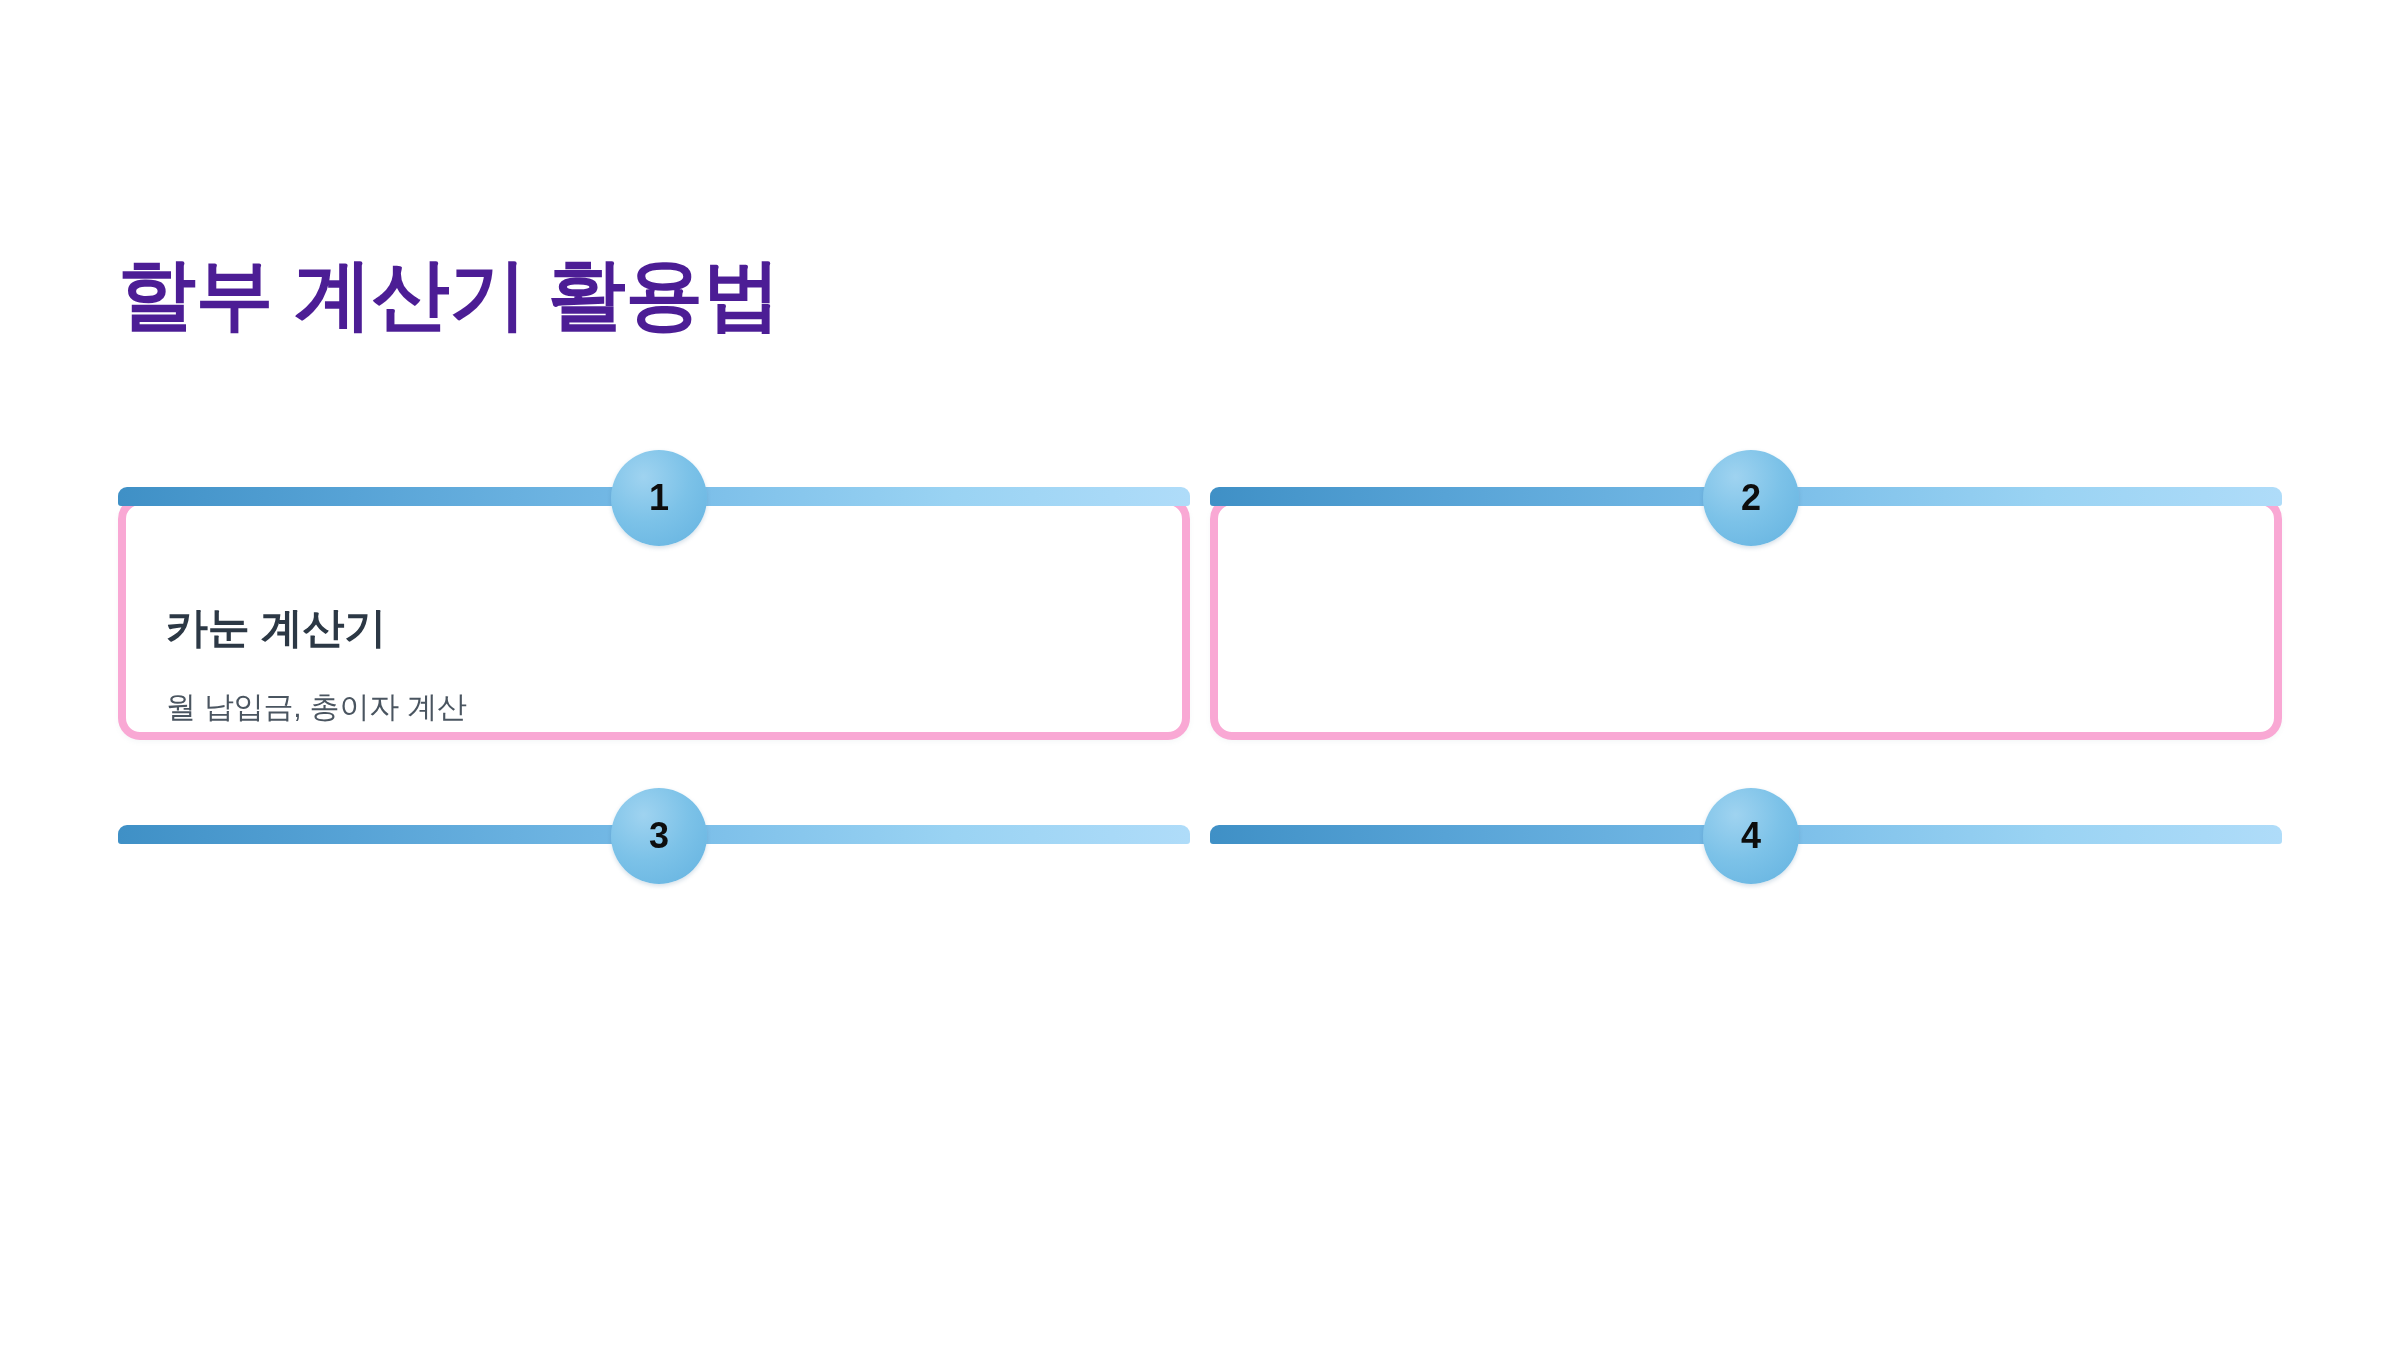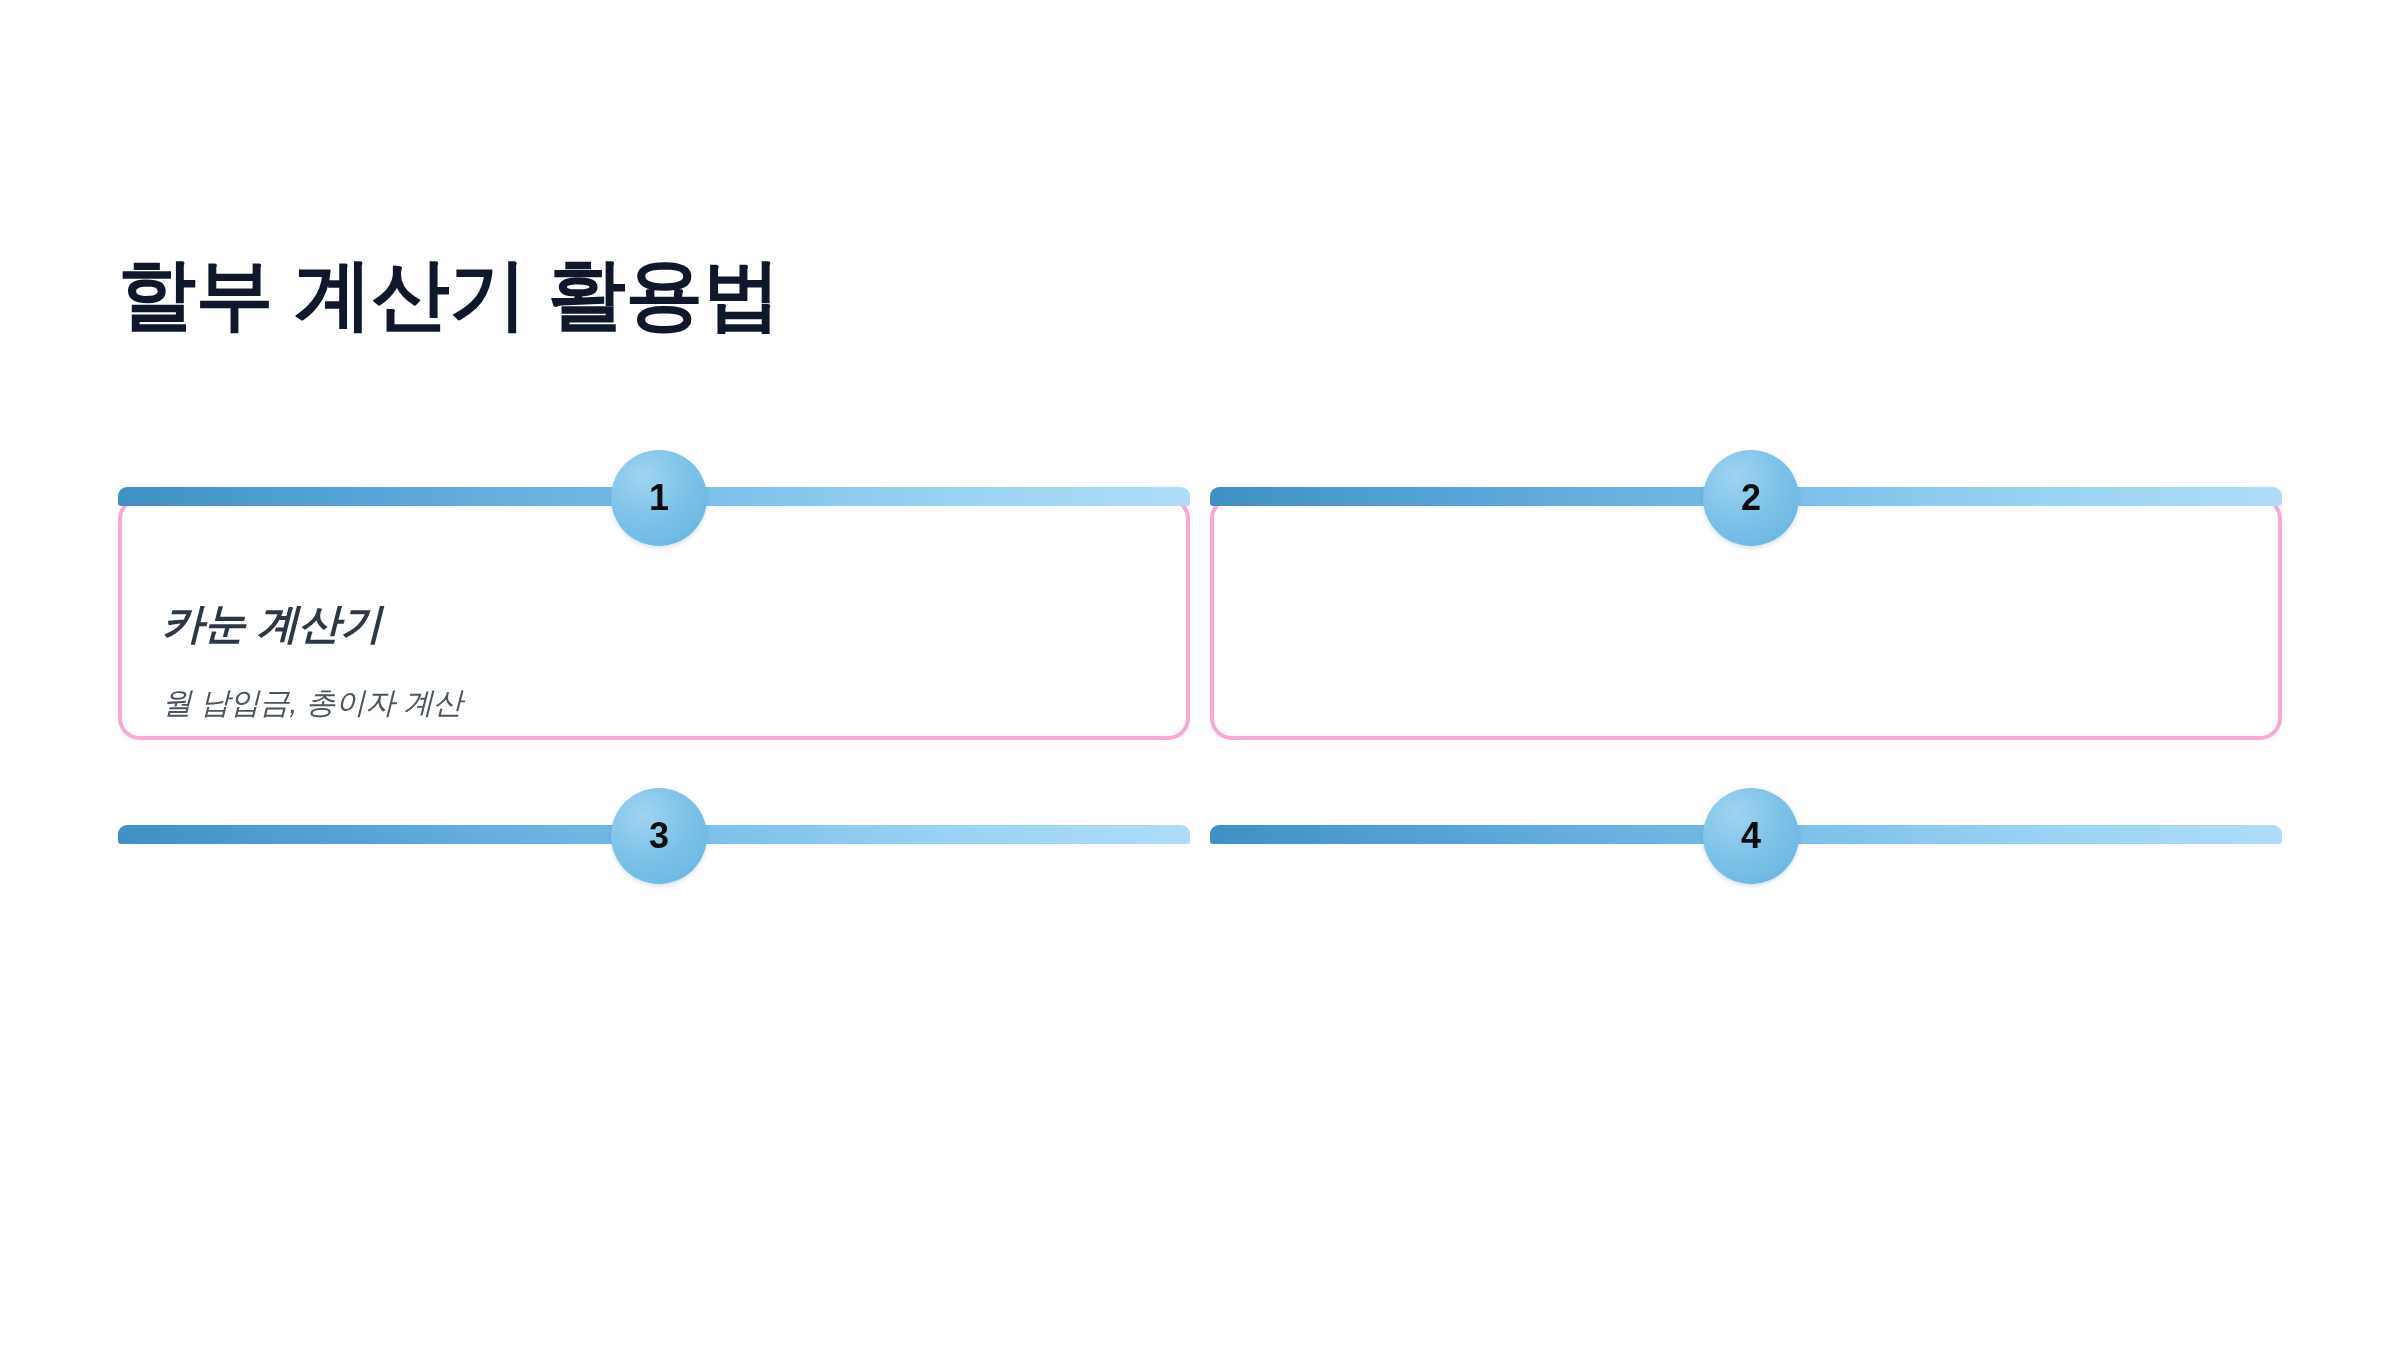--- a/index.html
+++ b/index.html
@@ -26,21 +26,21 @@
 
   
   .page-title {
     position: absolute;
     left: 118px;
     top: 250px;
     font-size: 78px;
     font-weight: 700;
     letter-spacing: -0.5px;
     line-height: 1.15;
-    color: #0f172a;
+    color: #4c1d95;
     white-space: nowrap;
   }
 
   
   .card-grid {
     position: absolute;
     left: 118px;
     top: 450px;
     width: 2164px;
     display: grid;
@@ -57,24 +57,23 @@
   }
 
   
   .card {
     position: absolute;
     left: 0;
     top: 47px;
     width: 1072px;
     height: 243px;
     background: #ffffff;
-    border: 4px solid #f9a8d4;
+    border: 8px solid #f9a8d4;
     border-radius: 22px;
     box-shadow: 0 2px 5px rgba(120, 140, 160, 0.07);
-    font-style: italic;
   }
 
   
   .card-bar {
     position: absolute;
     left: 0;
     top: 37px;
     width: 1072px;
     height: 19px;
     border-radius: 9px 9px 3px 3px;

